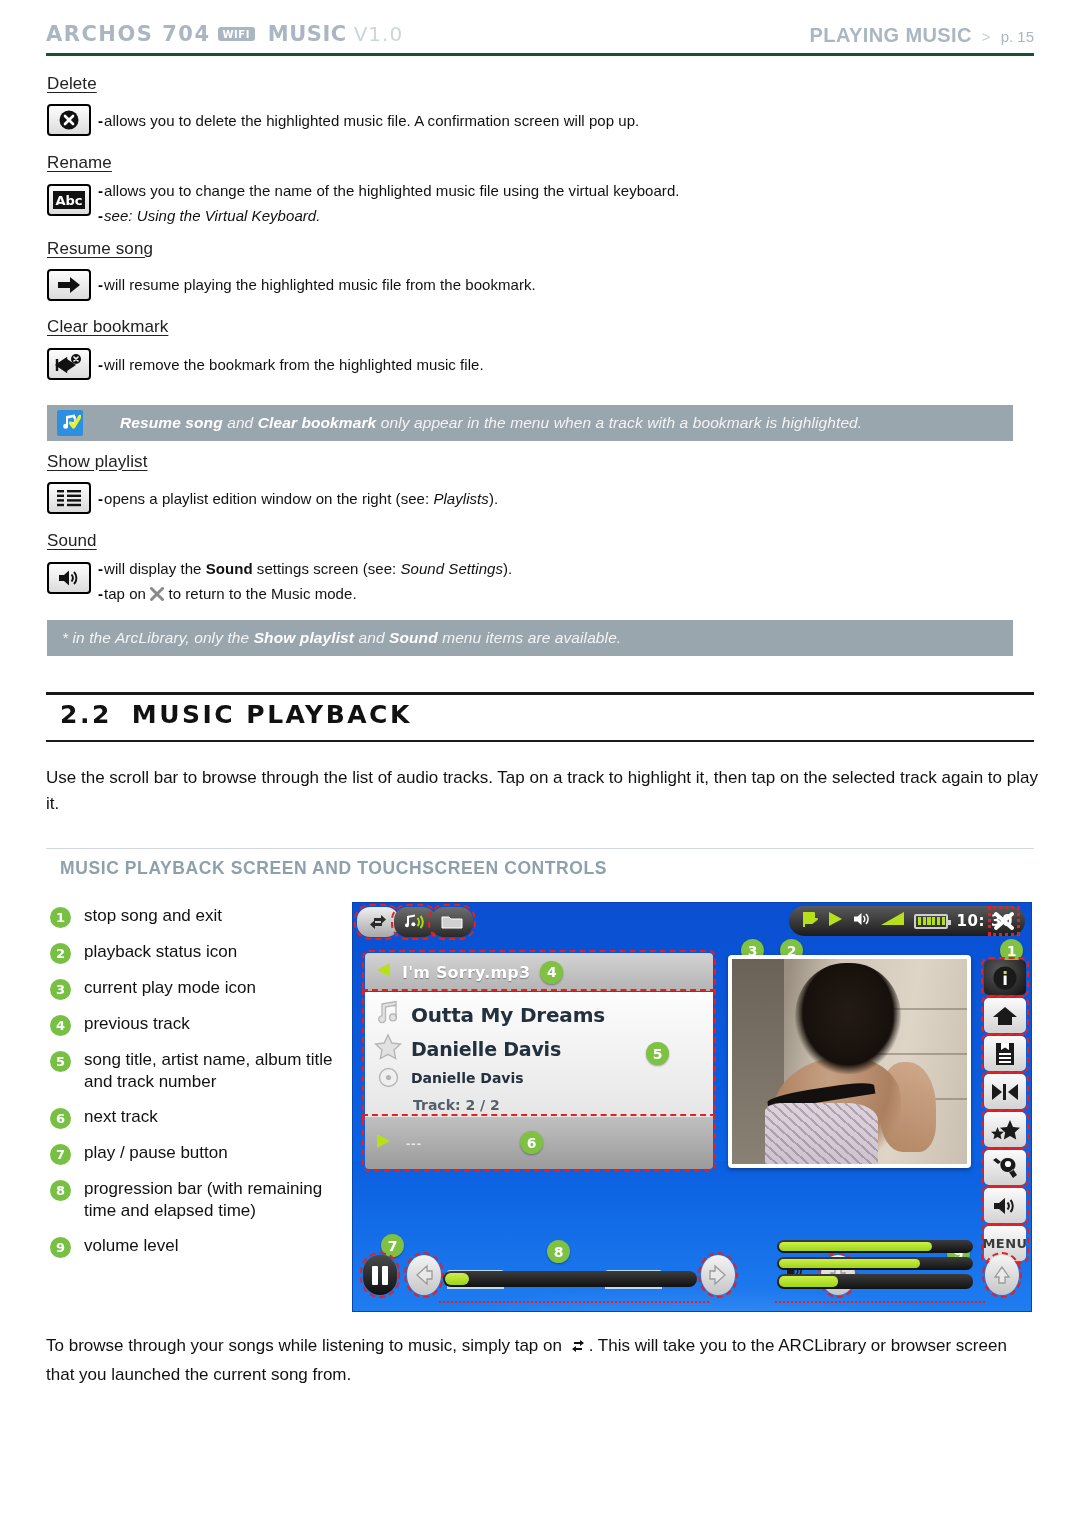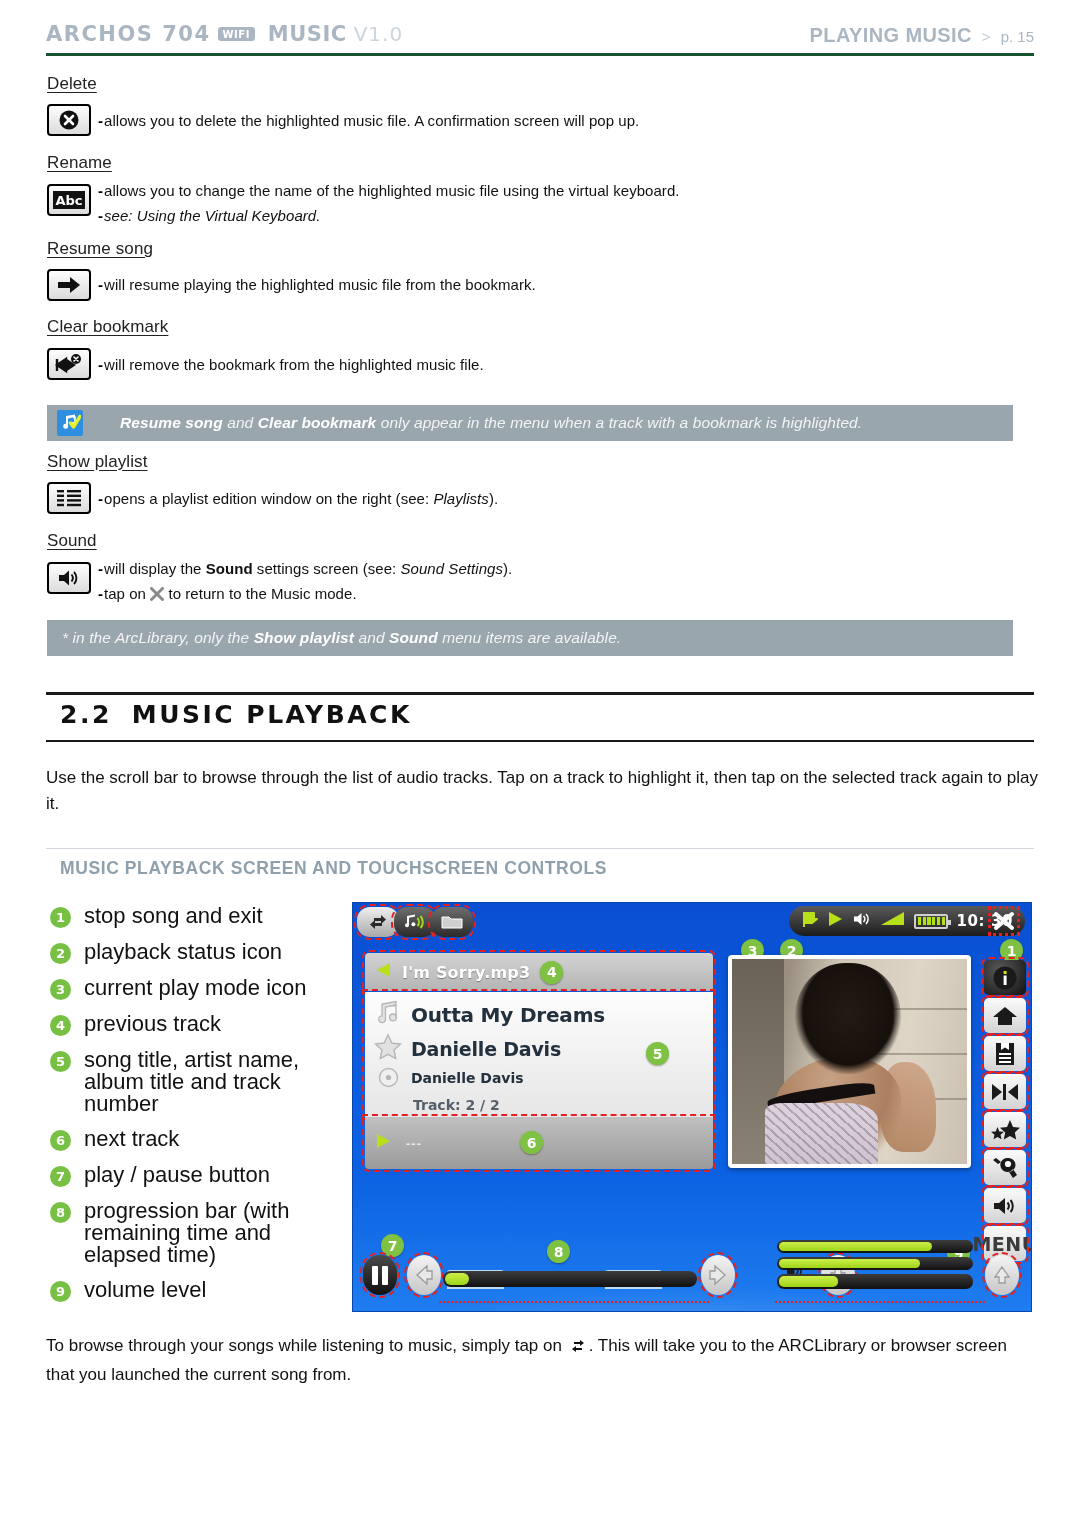--- a/index.html
+++ b/index.html
@@ -117,21 +117,21 @@
   .numlist{ position:absolute; left:50px; top:905px; width:300px; }
   .numrow{ display:flex; align-items:flex-start; margin-bottom:13px; }
   .numbadge{
     flex:0 0 auto; width:21px; height:21px; border-radius:50%;
     background:#77c043; color:#fff;
     font-family:"DejaVu Sans", sans-serif;
     font-size:13px; font-weight:bold;
     display:flex; align-items:center; justify-content:center;
     margin-top:2px; letter-spacing:0;
   }
-  .numtext{ margin-left:13px; font-size:22px; line-height:22px; color:#111; }
+  .numtext{ margin-left:13px; font-size:17px; line-height:22px; color:#111; }
 
   
   .device{
     position:absolute; left:352px; top:902px; width:680px; height:410px;
     background:#0a5fe0; overflow:hidden;
     border:1px solid #0747ad;
   }
   .dev-bgwave{
     position:absolute; left:0; bottom:0; width:100%; height:150px;
     background:
@@ -292,21 +292,21 @@
     display:flex; flex-direction:column; gap:3px; align-items:center;
   }
   .sidebtn{
     width:42px; height:35px; border-radius:5px;
     background:linear-gradient(#fbfbfb,#d3d3d3);
     display:flex; align-items:center; justify-content:center;
     position:relative;
   }
   .sidebtn.dark{ background:radial-gradient(circle at 38% 30%, #5a5a5a, #101010); }
   .sidebtn.menu{
-    color:#3b3b3b; font-size:19px; font-weight:bold; letter-spacing:0.5px;
+    color:#3b3b3b; font-size:13px; font-weight:bold; letter-spacing:0.5px;
     font-family:"DejaVu Sans", sans-serif;
   }
 
   
   .playpause{
     position:absolute; left:10px; bottom:16px; width:34px; height:40px;
     border-radius:17px; background:linear-gradient(#4a4a4a,#101010);
     display:flex; align-items:center; justify-content:center; gap:4px;
   }
   .playpause i{ display:block; width:6px; height:19px; background:#fff; border-radius:1px; }

